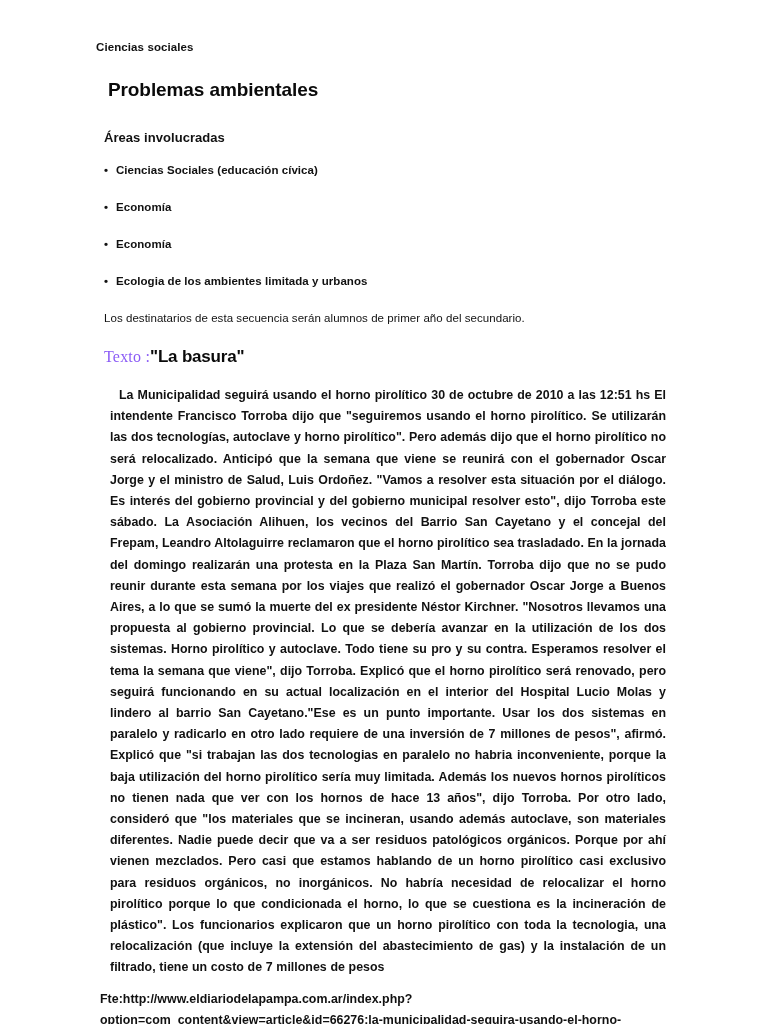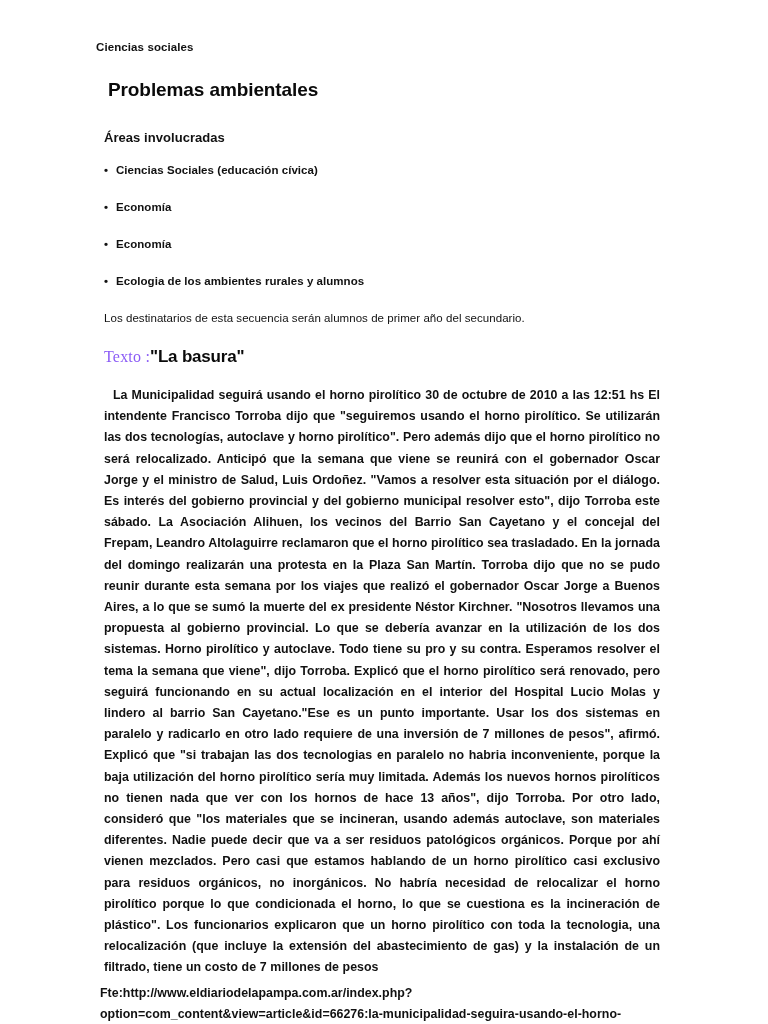--- a/index.html
+++ b/index.html
@@ -111,21 +111,21 @@
     font-size: 17px;
     font-weight: 700;
     font-family: "Liberation Sans", sans-serif;
     color: #0a0a0a;
     letter-spacing: -0.2px;
   }
 
   
   .article {
     width: 556px;
-    margin: 4px;
+    margin: 10px;
     font-size: 12.4px;
     font-weight: 700;
     line-height: 21.2px;
     color: #111111;
     text-align: justify;
     text-justify: inter-word;
     letter-spacing: 0.02px;
     word-spacing: 0.2px;
     hyphens: none;
   }
@@ -168,21 +168,21 @@
       <li>
         <span class="dot">•</span>
         <span>Economía</span>
       </li>
       <li>
         <span class="dot">•</span>
         <span>Economía</span>
       </li>
       <li>
         <span class="dot">•</span>
-        <span>Ecologia de los ambientes rurales y alumnos</span>
+        <span>Ecologia de los ambientes limitada y urbanos</span>
       </li>
     </ul>
 
 
     <p class="body-line">Los destinatarios de esta secuencia serán alumnos de primer año del secundario.</p>
 
     <div class="texto-heading">
       <span class="texto-label">Texto :</span><span class="texto-value">"La basura"</span>
     </div>
 

